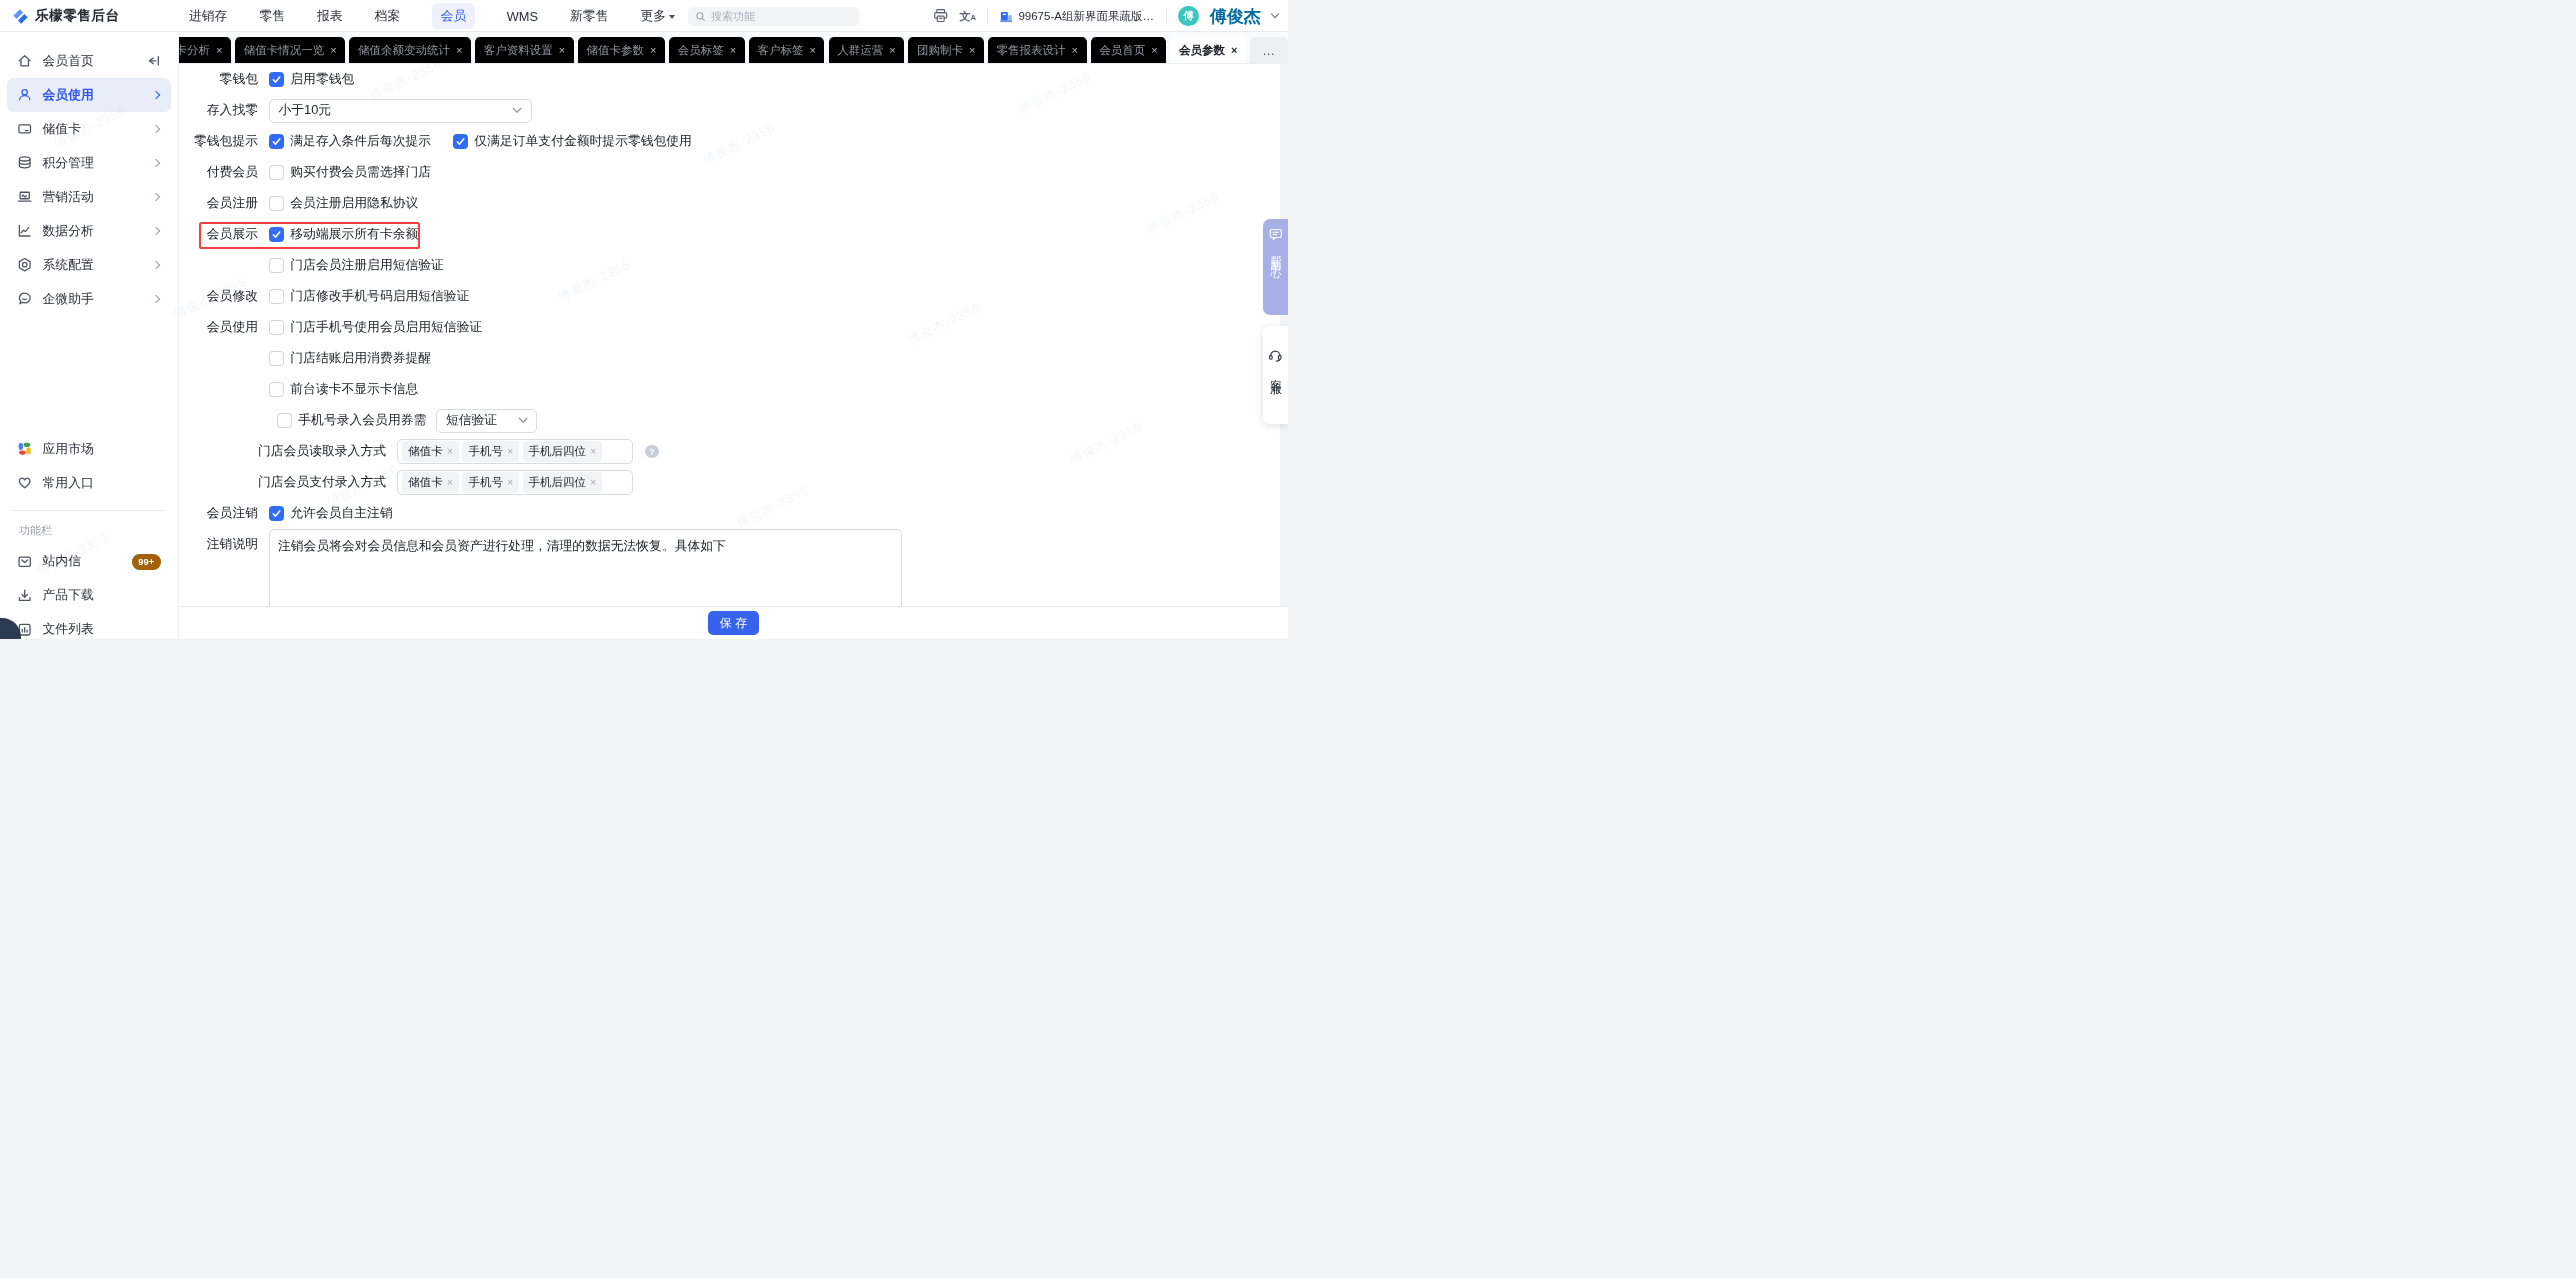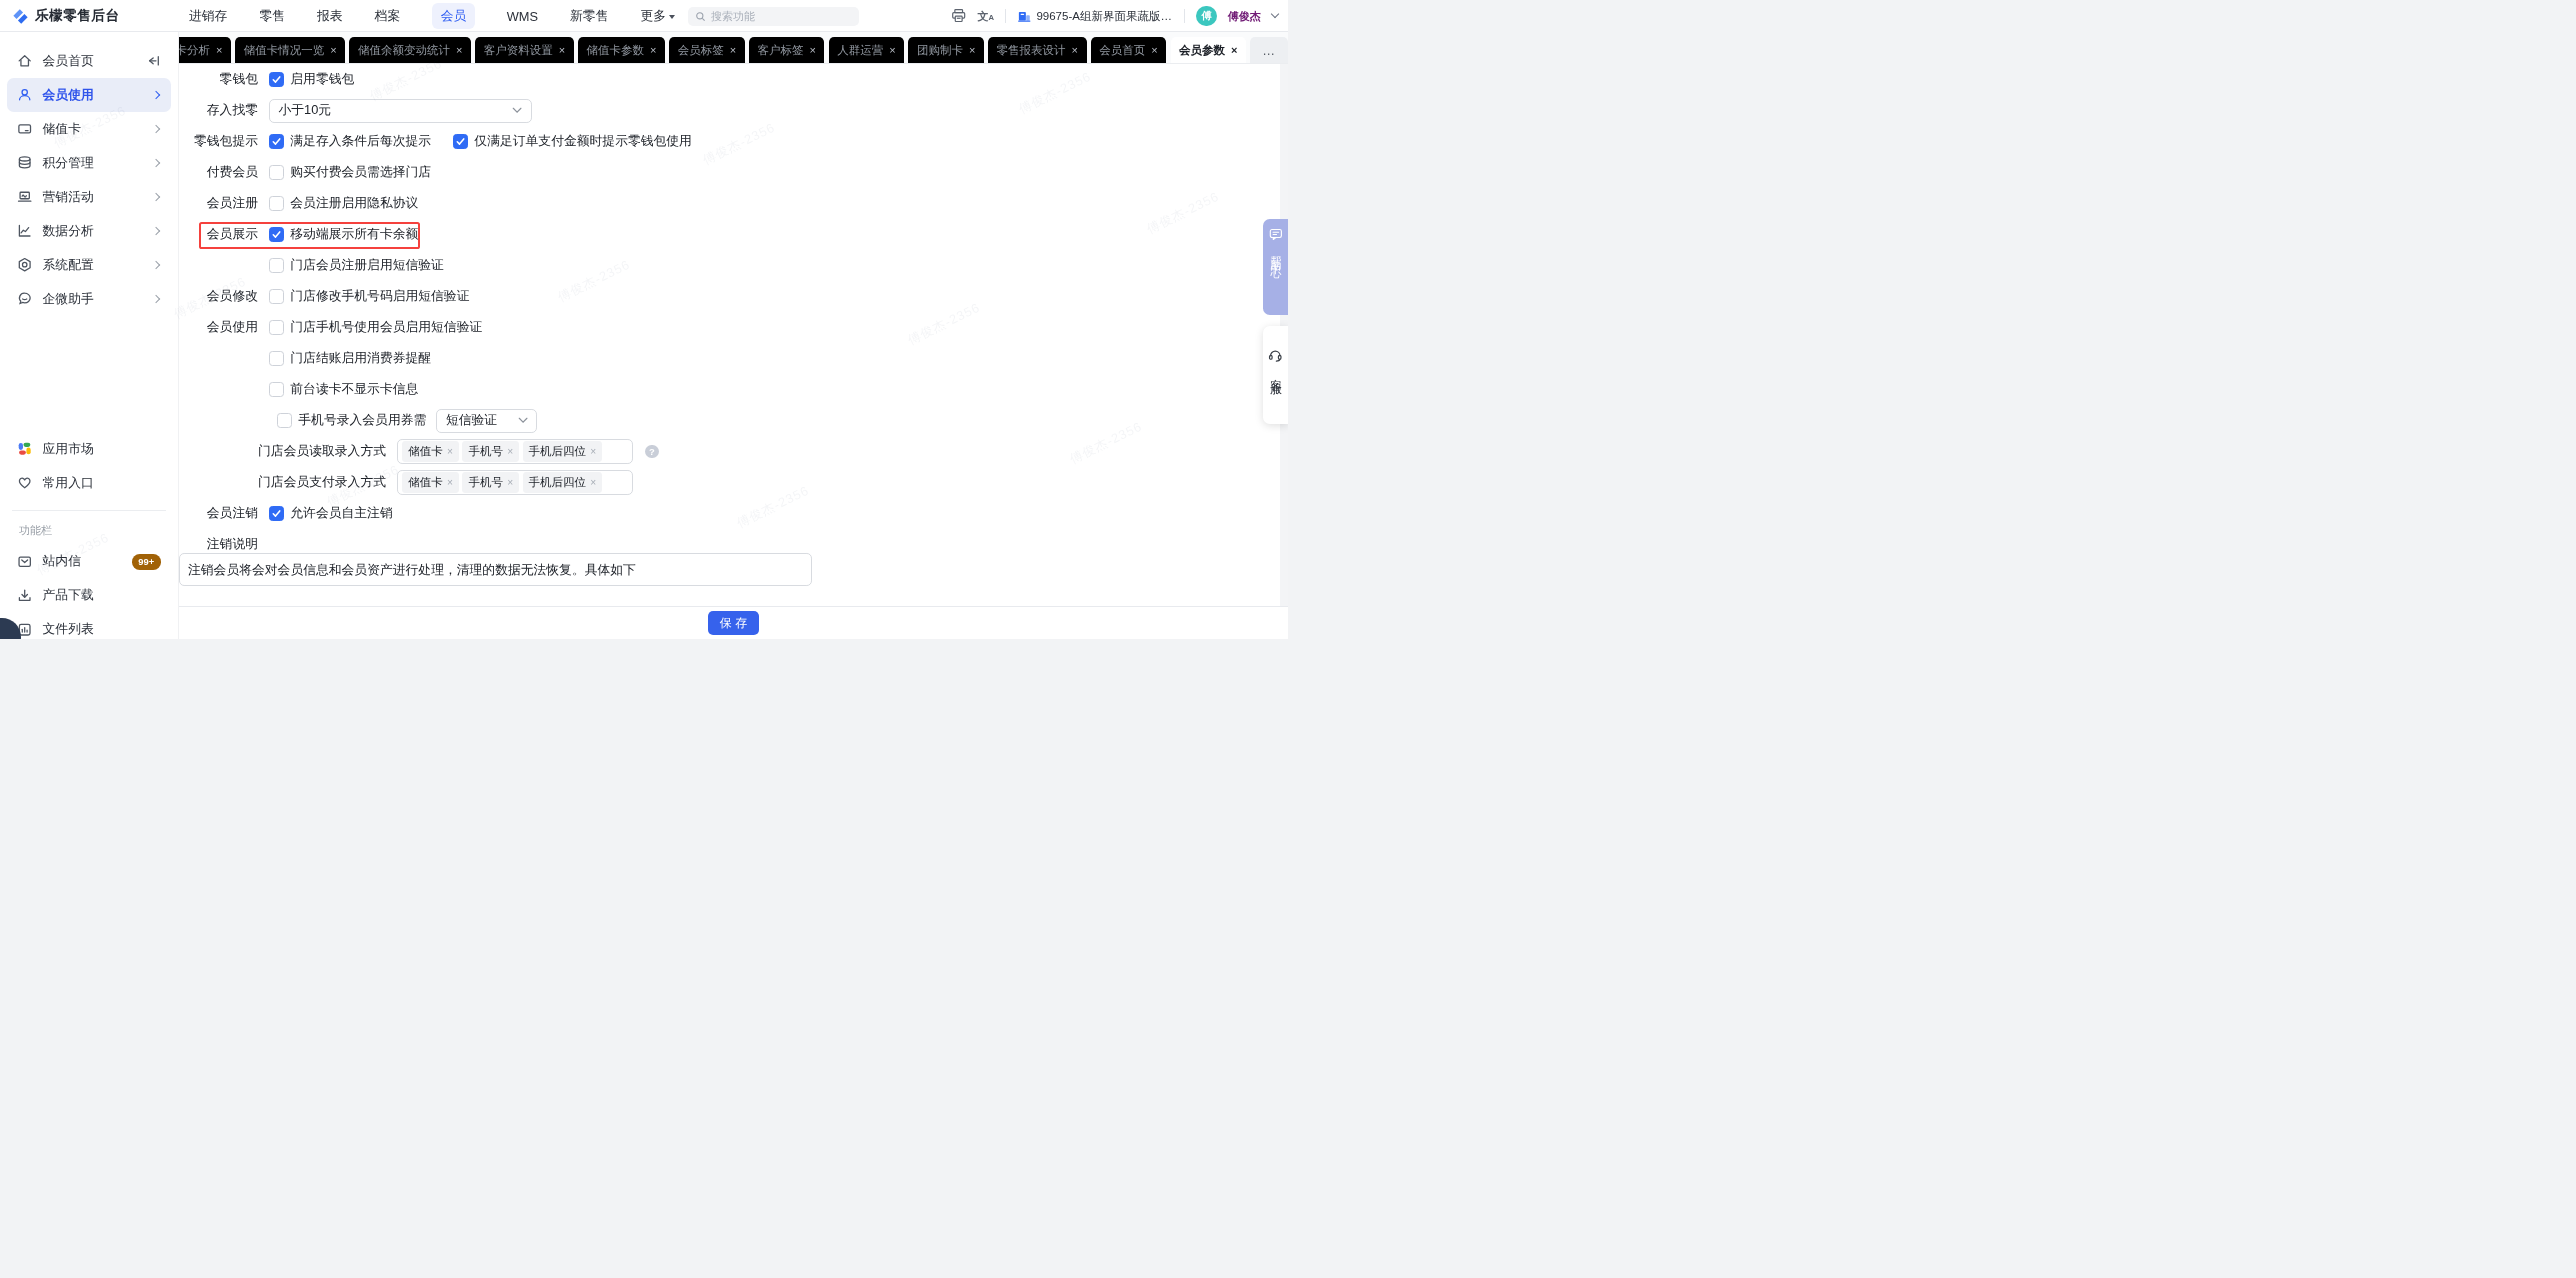--- a/index.html
+++ b/index.html
@@ -19,21 +19,21 @@
   .search input { border:none; outline:none; background:transparent; font-size:11px; color:#20242b; width:128px; font-family:inherit; }
   .search input::placeholder { color:#aab0ba; }
   .top-right { position:absolute; right:10.2px; top:0; height:32px; display:flex; align-items:center; gap:11px; }
   .tb-icon { color:#5c636e; display:flex; align-items:center; }
   .trans { font-size:11px; font-weight:bold; color:#5c636e; }
   .trans small { font-size:7.7px; font-weight:bold; }
   .vdiv { width:0.9px; height:13.7px; background:#e2e5ea; }
   .company { display:flex; align-items:center; gap:5.1px; max-width:162px; }
   .company-name { font-size:11.5px; color:#2a2f38; white-space:nowrap; overflow:hidden; text-overflow:ellipsis; max-width:137px; }
   .avatar { width:20.5px; height:20.5px; border-radius:50%; background:#3bc7bf; color:#fff; font-size:10.2px; font-weight:bold; display:flex; align-items:center; justify-content:center; }
-  .username { font-size:11px; color:#701a75; font-weight:bold; }
+  .username { font-size:17px; color:#0369a1; font-weight:bold; }
   .chev-down { width:6px; height:6px; border-right:1.3px solid #6b7280; border-bottom:1.3px solid #6b7280; transform:rotate(45deg); margin-top:-3.4px; }
 
   
   .sidebar { position:absolute; left:0; top:32px; width:179px; bottom:0; background:#fff; border-right:0.9px solid #f0f1f3; z-index:30; padding-top:12px; }
   .side-item { height:34px; margin:0 6.8px; border-radius:6.8px; display:flex; align-items:center; padding:0 10.2px; gap:10.2px; font-size:12.8px; color:#2a2f38; cursor:pointer; }
   .side-item .sicon { color:#4e5560; display:flex; }
   .side-item.active { background:#e9edf8; color:#2f54eb; font-weight:bold; }
   .side-item.active .sicon { color:#2f5ef2; }
   .side-chev { width:6px; height:6px; border-right:1.4px solid #9aa0a9; border-bottom:1.4px solid #9aa0a9; transform:rotate(-45deg); margin-left:auto; margin-right:1.7px; }
   .side-item.active .side-chev { border-color:#2f5ef2; }
@@ -64,21 +64,21 @@
   .cb.on { background:#2f6bf5; border-color:#2f6bf5; }
   .cb.on svg { display:block; }
   .select { display:flex; align-items:center; justify-content:space-between; border:0.9px solid #d8dbe0; border-radius:5.1px; height:24px; padding:0 8.5px; font-size:12.8px; color:#20242b; background:#fff; cursor:pointer; }
   .sel-change { width:263px; }
   .sel-sms { width:101px; margin-left:10.2px; }
   .tagbox { width:236px; height:25.6px; border:0.9px solid #d8dbe0; border-radius:5.1px; display:flex; align-items:center; padding:0 2.6px; background:#fff; }
   .tag { background:#f2f3f5; border-radius:3.4px; height:20.5px; display:flex; align-items:center; padding:0 6px; margin:0 1.7px; font-size:11.5px; color:#20242b; white-space:nowrap; }
   .tag .x { color:#a7adb6; margin-left:4.3px; font-size:10.2px; cursor:pointer; }
   .help-q { width:13.7px; height:13.7px; border-radius:50%; background:#c9ced8; color:#fff; font-size:9.4px; font-weight:bold; display:flex; align-items:center; justify-content:center; margin-left:12px; cursor:pointer; }
   .ta { width:633px; height:82px; border:0.9px solid #d8dbe0; border-radius:5.1px; padding:6px 8px; font-size:12.8px; color:#20242b; line-height:1.5; background:#fff; }
-  .row.ta-row { align-items:flex-start;flex-direction:column; }
+  .row.ta-row { align-items:flex-start; }
   .row.ta-row .lbl { padding-top:6.8px; }
   .hl-box { position:absolute; left:19.6px; top:158px; width:221px; height:27px; border:2.6px solid #f5413d; border-radius:2.6px; pointer-events:none; z-index:15; }
   .scroll-track { position:absolute; right:0; top:0; bottom:0; width:7.7px; background:#f3f4f6; }
 
   
   .savebar { position:absolute; left:179px; right:0; bottom:0; height:33px; background:#fff; border-top:0.9px solid #e8eaee; display:flex; align-items:center; justify-content:center; z-index:25; }
   .save-btn { min-width:51px; height:24px; background:#3662ec; color:#fff; border:none; border-radius:5.1px; font-size:12px; letter-spacing:3.4px; padding:0 8.5px 0 12px; cursor:pointer; font-family:inherit; }
 
   
   .help-tab { position:absolute; right:0; top:219px; width:25px; height:96px; background:#a6b0e6; border-radius:6.8px 0 0 6.8px; z-index:50; display:flex; flex-direction:column; align-items:center; padding-top:8.5px; gap:6.8px; cursor:pointer; }

